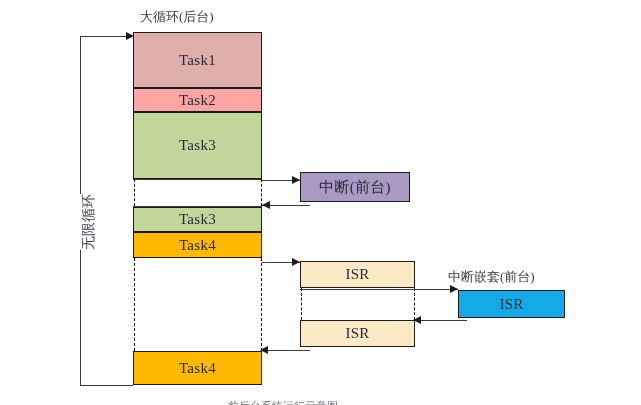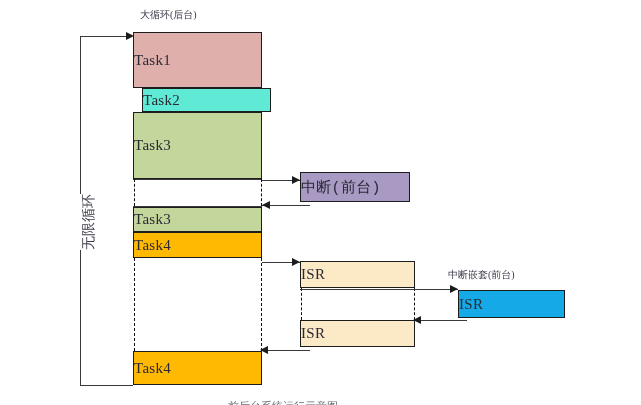--- a/index.html
+++ b/index.html
@@ -1,23 +1,23 @@
 <!DOCTYPE html>
 <html><head>
 <meta charset="utf-8">
 <style>
   html,body{margin:0;padding:0;background:#ffffff;}
   body{width:641px;height:405px;overflow:hidden;
        font-family:"Liberation Serif","DejaVu Serif",serif;color:#1b1b2a;}
   #stage{position:relative;width:641px;height:405px;background:#fff;}
 
-  .lbl{position:absolute;font-size:10px;color:#3a3a4a;white-space:nowrap;}
+  .lbl{position:absolute;font-size:13px;color:#3a3a4a;white-space:nowrap;}
 
   .box{position:absolute;box-sizing:border-box;border:1.3px solid #1c1c1c;
-       display:flex;align-items:center;justify-content:flex-start;
+       display:flex;align-items:center;justify-content:center;
        font-size:15px;color:#2a2a35;letter-spacing:.3px;}
 
   .vline{position:absolute;background:#3a3a3a;width:1.4px;}
   .hline{position:absolute;background:#3a3a3a;height:1.4px;}
 
   .dash{position:absolute;width:0;border-left:1.5px dashed #111;}
 
   .arrow{position:absolute;width:0;height:0;}
   .ar-right{border-top:4.5px solid transparent;border-bottom:4.5px solid transparent;
             border-left:8px solid #1c1c1c;}
@@ -45,21 +45,21 @@
   <div class="vline" style="left:80px;top:36px;height:350px;"></div>
 
   <div class="hline" style="left:80px;top:385px;width:53px;"></div>
 
   <div class="vlabel" style="left:78px;top:250px;">无限循环</div>
 
   <div class="box" style="left:133px;top:32px;width:129px;height:56px;background:#dfb0ab;">
     <span>Task1</span>
   </div>
 
-  <div class="box" style="left:142px;top:88px;width:129px;height:24px;background:#5eead4;">
+  <div class="box" style="left:133px;top:88px;width:129px;height:24px;background:#fca5a5;">
     <span>Task2</span>
   </div>
 
   <div class="box" style="left:133px;top:112px;width:129px;height:67px;background:#c3d69b;">
     <span>Task3</span>
   </div>
 
   <div class="hline" style="left:133px;top:179px;width:129px;"></div>
   <div class="dash" style="left:133.5px;top:179px;height:27px;"></div>
   <div class="dash" style="left:261px;top:179px;height:27px;"></div>
@@ -76,21 +76,21 @@
   <div class="dash" style="left:133.5px;top:258px;height:93px;"></div>
   <div class="dash" style="left:261px;top:258px;height:93px;"></div>
 
   <div class="box" style="left:133px;top:351px;width:129px;height:34px;background:#ffb900;">
     <span>Task4</span>
   </div>
 
   <div class="hline" style="left:262px;top:180px;width:38px;"></div>
   <div class="arrow ar-right" style="left:292px;top:175.5px;"></div>
 
-  <div class="box" style="left:300px;top:172px;width:110px;height:30px;background:#a99ac4;font-family:Liberation Mono, monospace;">
+  <div class="box" style="left:300px;top:172px;width:110px;height:30px;background:#a99ac4;">
     <span>中断(前台)</span>
   </div>
 
   <div class="hline" style="left:262px;top:205px;width:48px;"></div>
   <div class="arrow ar-left" style="left:262px;top:200.5px;"></div>
 
   <div class="hline" style="left:262px;top:262px;width:38px;"></div>
   <div class="arrow ar-right" style="left:292px;top:257.5px;"></div>
 
   <div class="box" style="left:300px;top:261px;width:115px;height:27px;background:#fce9c6;">

